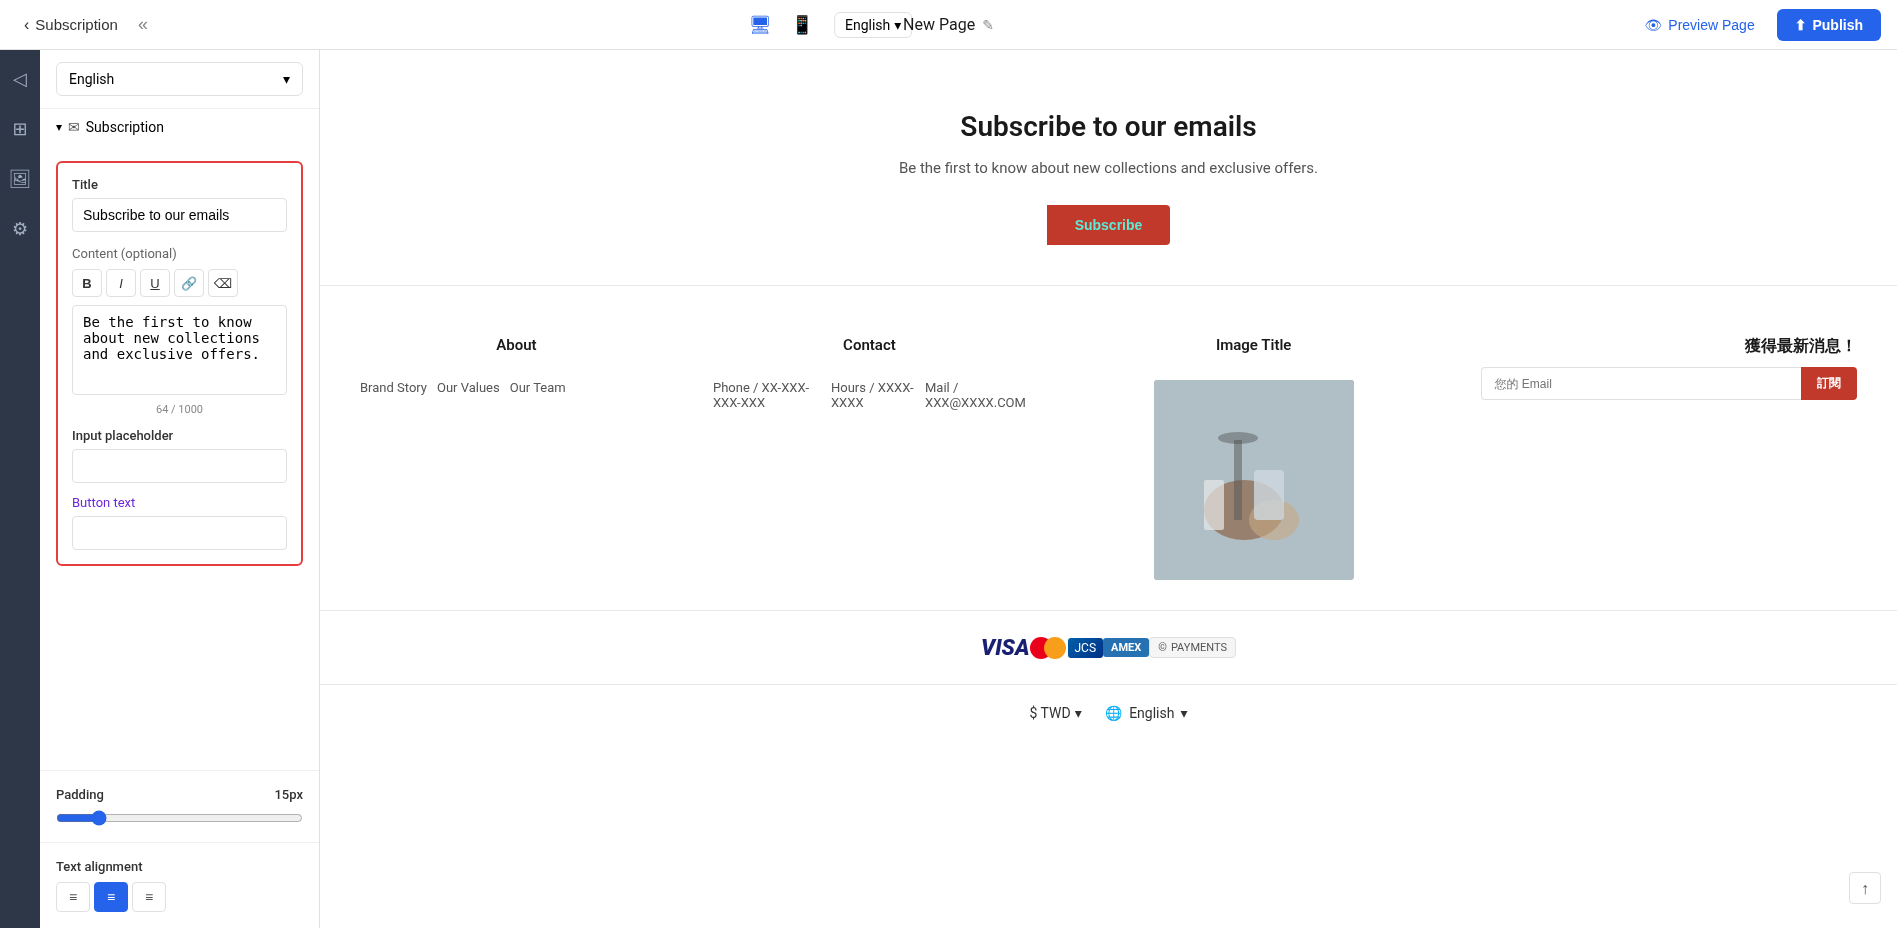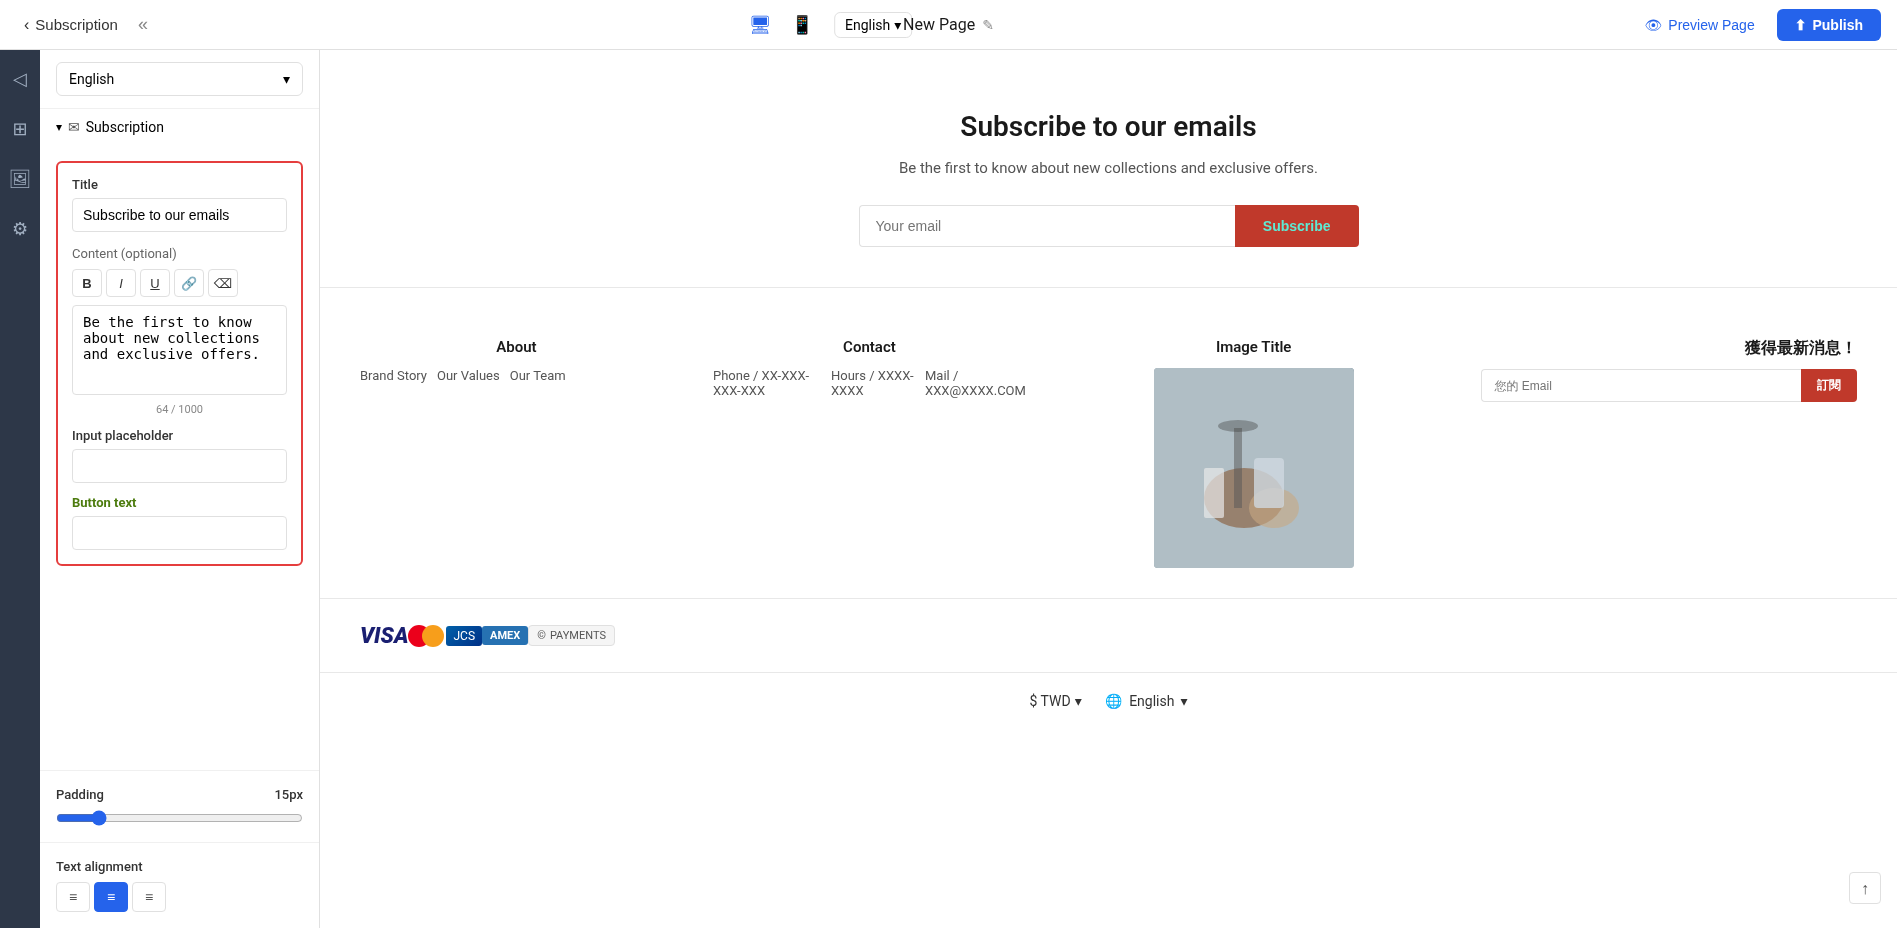--- a/index.html
+++ b/index.html
@@ -44,21 +44,21 @@
     .editor-panel { padding: 16px; flex: 1; }
     .editor-section { border: 2px solid #e53e3e; border-radius: 6px; padding: 14px; margin-bottom: 16px; }
     .editor-label { font-size: 13px; font-weight: 500; color: #333; margin-bottom: 6px; }
     .editor-input { width: 100%; border: 1px solid #e0e0e0; border-radius: 4px; padding: 8px 10px; font-size: 14px; outline: none; }
     .content-optional { font-size: 13px; color: #666; margin-bottom: 8px; }
     .toolbar { display: flex; gap: 4px; margin-bottom: 8px; }
     .toolbar-btn { border: 1px solid #e0e0e0; background: #fff; border-radius: 4px; width: 30px; height: 28px; cursor: pointer; display: flex; align-items: center; justify-content: center; font-size: 13px; color: #333; }
     .content-textarea { width: 100%; border: 1px solid #e0e0e0; border-radius: 4px; padding: 8px 10px; font-size: 14px; min-height: 90px; resize: none; outline: none; }
     .char-count { text-align: center; font-size: 11px; color: #888; margin-top: 4px; }
     .input-placeholder-label { font-size: 13px; font-weight: 500; color: #333; margin-top: 12px; margin-bottom: 6px; }
-    .button-text-label { font-size: 13px; font-weight: 700; color: #4d7c0f; margin-top: 12px; margin-bottom: 6px; }
+    .button-text-label { font-size: 13px; font-weight: 400; color: #6d28d9; margin-top: 12px; margin-bottom: 6px; }
 
     
     .padding-section { padding: 16px; border-top: 1px solid #f0f0f0; }
     .padding-label { font-size: 13px; font-weight: 500; color: #333; margin-bottom: 8px; display: flex; justify-content: space-between; }
     .slider-row { display: flex; align-items: center; gap: 8px; }
     .slider-input { flex: 1; accent-color: #2563eb; cursor: pointer; }
 
     
     .alignment-section { padding: 16px; border-top: 1px solid #f0f0f0; }
     .alignment-label { font-size: 13px; font-weight: 500; color: #333; margin-bottom: 8px; }
@@ -74,35 +74,35 @@
     .subscribe-section { padding: 60px 40px 40px; text-align: center; border-bottom: 1px solid #e8e8e8; }
     .subscribe-title { font-size: 28px; font-weight: 600; color: #1a1a1a; margin-bottom: 16px; }
     .subscribe-subtitle { font-size: 15px; color: #555; margin-bottom: 28px; }
     .subscribe-form { display: flex; justify-content: center; gap: 0; max-width: 500px; margin: 0 auto; }
     .email-input { flex: 1; border: 1px solid #e0e0e0; border-right: none; border-radius: 4px 0 0 4px; padding: 12px 16px; font-size: 14px; outline: none; color: #aaa; }
     .subscribe-btn { background: #c0392b; color: #5eead4; border: none; border-radius: 0 4px 4px 0; padding: 12px 28px; font-size: 14px; font-weight: 600; cursor: pointer; }
 
     
     .footer-section { padding: 50px 40px 30px; display: flex; gap: 40px; border-bottom: 1px solid #e8e8e8; }
     .footer-col { flex: 1; }
-    .footer-col-title { font-size: 15px; font-weight: 600; color: #1a1a1a; margin-bottom: 12px; text-align: center; }
+    .footer-col-title { font-size: 15px; font-weight: 600; color: #1a1a1a; margin-bottom: 26px; text-align: center; }
     .footer-col-links { display: flex; flex-direction: row; gap: 10px; align-items: center; }
     .footer-link { font-size: 13px; color: #555; cursor: pointer; }
     .footer-image-col { flex: 1.2; }
     .footer-image-placeholder { width: 200px; height: 200px; background: linear-gradient(135deg, #8a9bb0 0%, #6b7c93 40%, #a8b5c0 70%, #c5cdd6 100%); border-radius: 4px; margin: 0 auto; display: flex; align-items: center; justify-content: center; overflow: hidden; }
     .footer-image-inner { width: 100%; height: 100%; background: linear-gradient(160deg, #b0bec5 0%, #78909c 30%, #90a4ae 60%, #cfd8dc 100%); position: relative; }
     .footer-newsletter-col { flex: 1.2; }
     .newsletter-title { font-size: 16px; font-weight: 600; color: #1a1a1a; margin-bottom: 10px; text-align: right; }
     .newsletter-subtitle { font-size: 13px; color: #555; margin-bottom: 16px; line-height: 1.6; text-align: left; }
     .newsletter-form { display: flex; gap: 0; }
     .newsletter-email { flex: 1; border: 1px solid #e0e0e0; border-right: none; border-radius: 4px 0 0 4px; padding: 8px 12px; font-size: 12px; outline: none; color: #aaa; }
     .newsletter-btn { background: #c0392b; color: #fff; border: none; border-radius: 0 4px 4px 0; padding: 8px 16px; font-size: 12px; font-weight: 600; cursor: pointer; }
 
     
-    .payment-section { padding: 24px 40px; display: flex; justify-content: flex-start; align-items: center; border-bottom: 1px solid #e8e8e8; }
+    .payment-section { padding: 24px 40px; display: flex; justify-content: center; align-items: center; border-bottom: 1px solid #e8e8e8; }
     .visa-icon { color: #1a1f71; font-style: italic; font-size: 22px; font-weight: 900; }
     .jcb-icon { background: linear-gradient(135deg, #0060a9, #003087); color: #fff; padding: 3px 7px; border-radius: 3px; font-size: 12px; font-weight: 400; }
     .amex-icon { background: #2671b2; color: #fff; padding: 3px 8px; border-radius: 3px; font-size: 11px; font-weight: 700; }
     .payments-badge { background: #f5f5f5; border: 1px solid #e0e0e0; border-radius: 4px; padding: 3px 8px; font-size: 11px; color: #555; display: flex; align-items: center; gap: 4px; }
 
     
     .bottom-bar { padding: 20px 40px; display: flex; justify-content: center; align-items: center; gap: 24px; }
     .currency-selector { display: flex; align-items: center; gap: 4px; font-size: 14px; color: #333; cursor: pointer; }
     .lang-selector { display: flex; align-items: center; gap: 6px; font-size: 14px; color: #333; cursor: pointer; }
 
@@ -231,21 +231,20 @@
     </div>
   </div>
 
   <div class="preview-area">
     <div class="preview-inner">
 
       <div class="subscribe-section">
         <h2 class="subscribe-title">Subscribe to our emails</h2>
         <p class="subscribe-subtitle">Be the first to know about new collections and exclusive offers.</p>
         <div class="subscribe-form">
-          <input class="email-input" type="email" placeholder="Your email" style="">
           <button class="subscribe-btn">Subscribe</button>
         </div>
       </div>
 
       <div class="footer-section">
 
         <div class="footer-col">
           <div class="footer-col-title">About</div>
           <div class="footer-col-links">
             <span class="footer-link">Brand Story</span>

